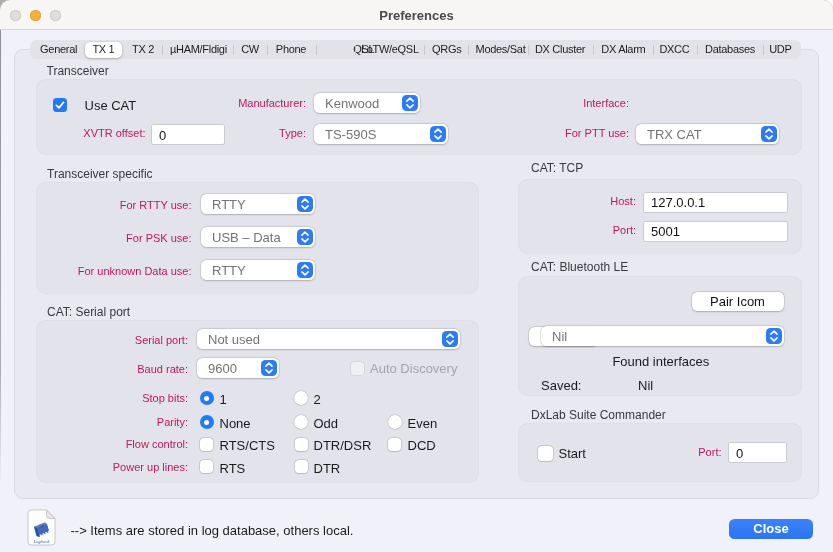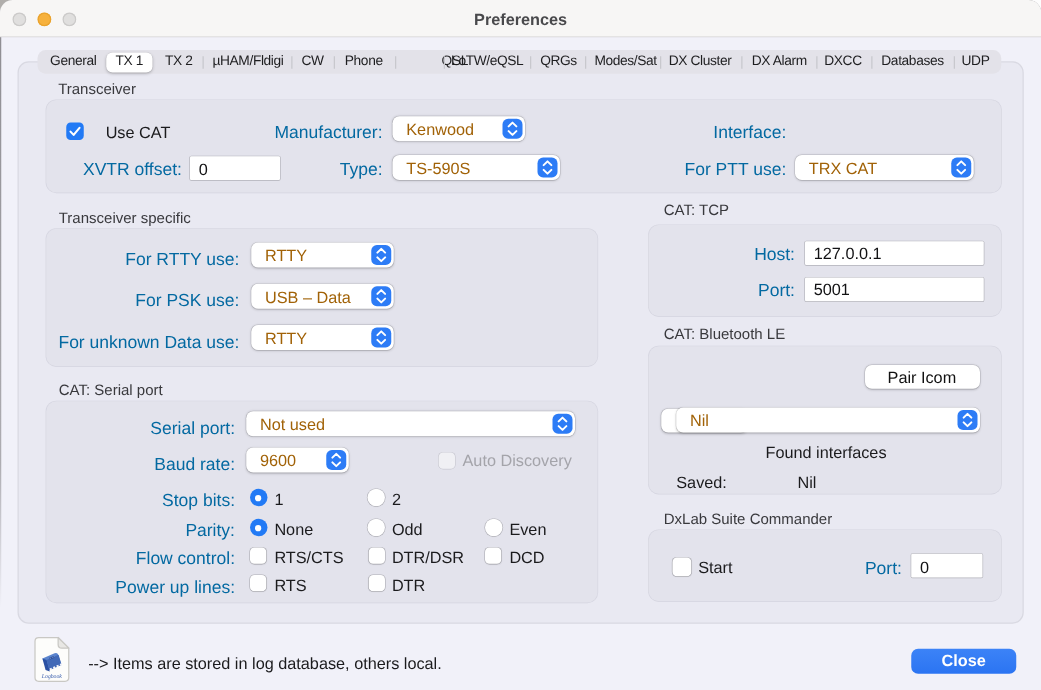--- a/index.html
+++ b/index.html
@@ -13,25 +13,25 @@
 
 #tabbox{position:absolute;left:14px;top:49px;width:805px;height:450px;background:#e9e9f2;border:1px solid #d9d9e2;border-radius:9px;box-sizing:border-box;}
 
 #strip{position:absolute;left:30px;top:40px;width:771px;height:19px;background:#e3e2e9;border-radius:6.5px;}
 .tab{position:absolute;top:0;height:19px;line-height:19px;font-size:11px;letter-spacing:-0.3px;color:#1e1e20;transform:translateX(-50%);white-space:nowrap;}
 .tsel{position:absolute;left:55.3px;top:1.5px;width:36.6px;height:16px;background:#fff;border-radius:5px;box-shadow:0 0 0 .5px rgba(0,0,0,.06),0 1px 2.5px rgba(0,0,0,.25);}
 .tsep{position:absolute;top:4.5px;width:1px;height:10px;background:#c8c8cd;}
 
 .gbox{position:absolute;background:#e3e3ec;border-radius:8px;box-shadow:0 0 0 .5px rgba(110,110,130,.16);}
 .cap{position:absolute;font-size:12px;color:#39393d;white-space:nowrap;}
-.lbl{position:absolute;font-size:14px;color:#0369a1;white-space:nowrap;text-align:right;transform:translateX(-100%);}
+.lbl{position:absolute;font-size:11px;color:#be185d;white-space:nowrap;text-align:right;transform:translateX(-100%);}
 .lbl2{position:absolute;font-size:13px;color:#1b1b1d;white-space:nowrap;}
 
 .popup{position:absolute;height:20px;background:#fff;border-radius:5.5px;box-shadow:0 0 0 .5px rgba(0,0,0,.13),0 .5px 2px rgba(0,0,0,.18);box-sizing:border-box;}
-.popup .pt{position:absolute;left:11px;top:3px;font-size:13px;color:#a16207;white-space:nowrap;}
+.popup .pt{position:absolute;left:11px;top:3px;font-size:13px;color:#737373;white-space:nowrap;}
 .step{position:absolute;right:2px;top:2px;width:16px;height:16px;background:#2d7cf6;border-radius:4.5px;}
 
 .tf{position:absolute;height:19px;background:#fff;box-shadow:0 0 0 .5px rgba(0,0,0,.22);border-radius:1px;box-sizing:border-box;}
 .tf span{position:absolute;left:7px;top:2.5px;font-size:13px;color:#121214;}
 
 .cb{position:absolute;width:14px;height:14px;border-radius:3.5px;box-sizing:border-box;}
 .cb.on{background:#227af5;}
 .cb.off{background:#fff;box-shadow:0 0 0 .5px rgba(0,0,0,.22),0 .5px 1px rgba(0,0,0,.08);}
 .cb.dis{background:rgba(255,255,255,.45);box-shadow:0 0 0 .5px rgba(0,0,0,.12);}
 

